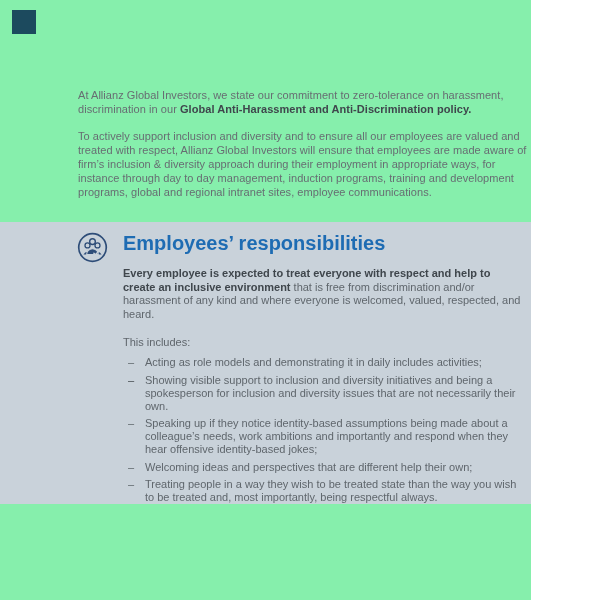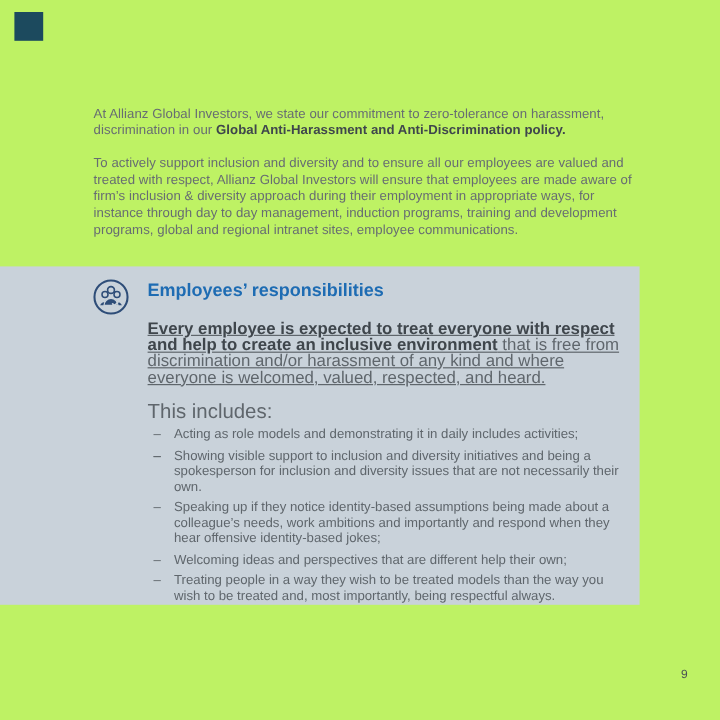--- a/index.html
+++ b/index.html
@@ -2,21 +2,21 @@
 <html><head>
 <meta charset="utf-8">
 <style>
   html,body{margin:0;padding:0;}
   body{
     width:600px;height:600px;
     background:#ffffff;
     font-family:"Liberation Sans","DejaVu Sans",sans-serif;
     -webkit-font-smoothing:antialiased;
   }
-  .page{position:relative;width:600px;height:600px;background:#bef264;overflow:hidden;}
+  .page{position:relative;width:531px;height:600px;background:#86efac;overflow:hidden;}
 
   .corner-mark{
     position:absolute;left:12px;top:10px;width:24px;height:24px;
     background:#1c4a5e;
   }
 
   .intro{
     position:absolute;left:78px;top:88px;width:450px;
     font-size:11px;line-height:14px;color:#676d72;letter-spacing:.05px;
   }
@@ -29,29 +29,29 @@
     background:#c9d2da;
   }
   .panel .icon{
     position:absolute;left:77px;top:10px;width:31px;height:31px;display:block;
   }
   .panel-content{
     position:absolute;left:123px;top:12px;width:399px;
   }
   .panel-heading{
     margin:0 0 15px 0;
-    font-size:15px;line-height:18px;font-weight:700;color:#1e6cb3;
+    font-size:20px;line-height:18px;font-weight:700;color:#1e6cb3;
   }
   .lead{
     margin:0 0 15px 0;
-    font-size:14px;line-height:13.5px;color:#5f666c;text-decoration:underline;
+    font-size:11px;line-height:13.5px;color:#5f666c;
   }
   .includes{
     margin:0 0 7px 0;
-    font-size:17px;line-height:13px;color:#5f666c;
+    font-size:11px;line-height:13px;color:#5f666c;
   }
   .bullets{
     list-style:none;margin:0;padding:0;
     font-size:11px;line-height:13px;color:#5f666c;
   }
   .bullets li{
     position:relative;padding-left:17px;margin:0 0 4.5px 5px;
   }
   .bullets .dash{position:absolute;left:0;top:0;}
 
@@ -92,20 +92,20 @@
       <p class="lead"><strong>Every employee is expected to treat everyone with respect and help to create an inclusive environment</strong><span> that is free from discrimination and/or harassment of any kind and where everyone is welcomed, valued, respected, and heard.</span></p>
 
       <p class="includes">This includes:</p>
 
       <ul class="bullets">
         <li><span class="dash">–</span><span>Acting as role models and demonstrating it in daily includes activities;</span></li>
         <li><span class="dash">–</span></li>
         <li><span class="dash">–</span><span>Showing visible support to inclusion and diversity initiatives and being a spokesperson for inclusion and diversity issues that are not necessarily their own.</span></li>
         <li><span class="dash">–</span><span>Speaking up if they notice identity-based assumptions being made about a colleague’s needs, work ambitions and importantly and respond when they hear offensive identity-based jokes;</span></li>
         <li><span class="dash">–</span><span>Welcoming ideas and perspectives that are different help their own;</span></li>
-        <li><span class="dash">–</span><span>Treating people in a way they wish to be treated models than the way you wish to be treated and, most importantly, being respectful always.</span></li>
+        <li><span class="dash">–</span><span>Treating people in a way they wish to be treated state than the way you wish to be treated and, most importantly, being respectful always.</span></li>
       </ul>
     </div>
   </section>
 
   <div class="page-number">9</div>
 
 </div>
 
 </body></html>

